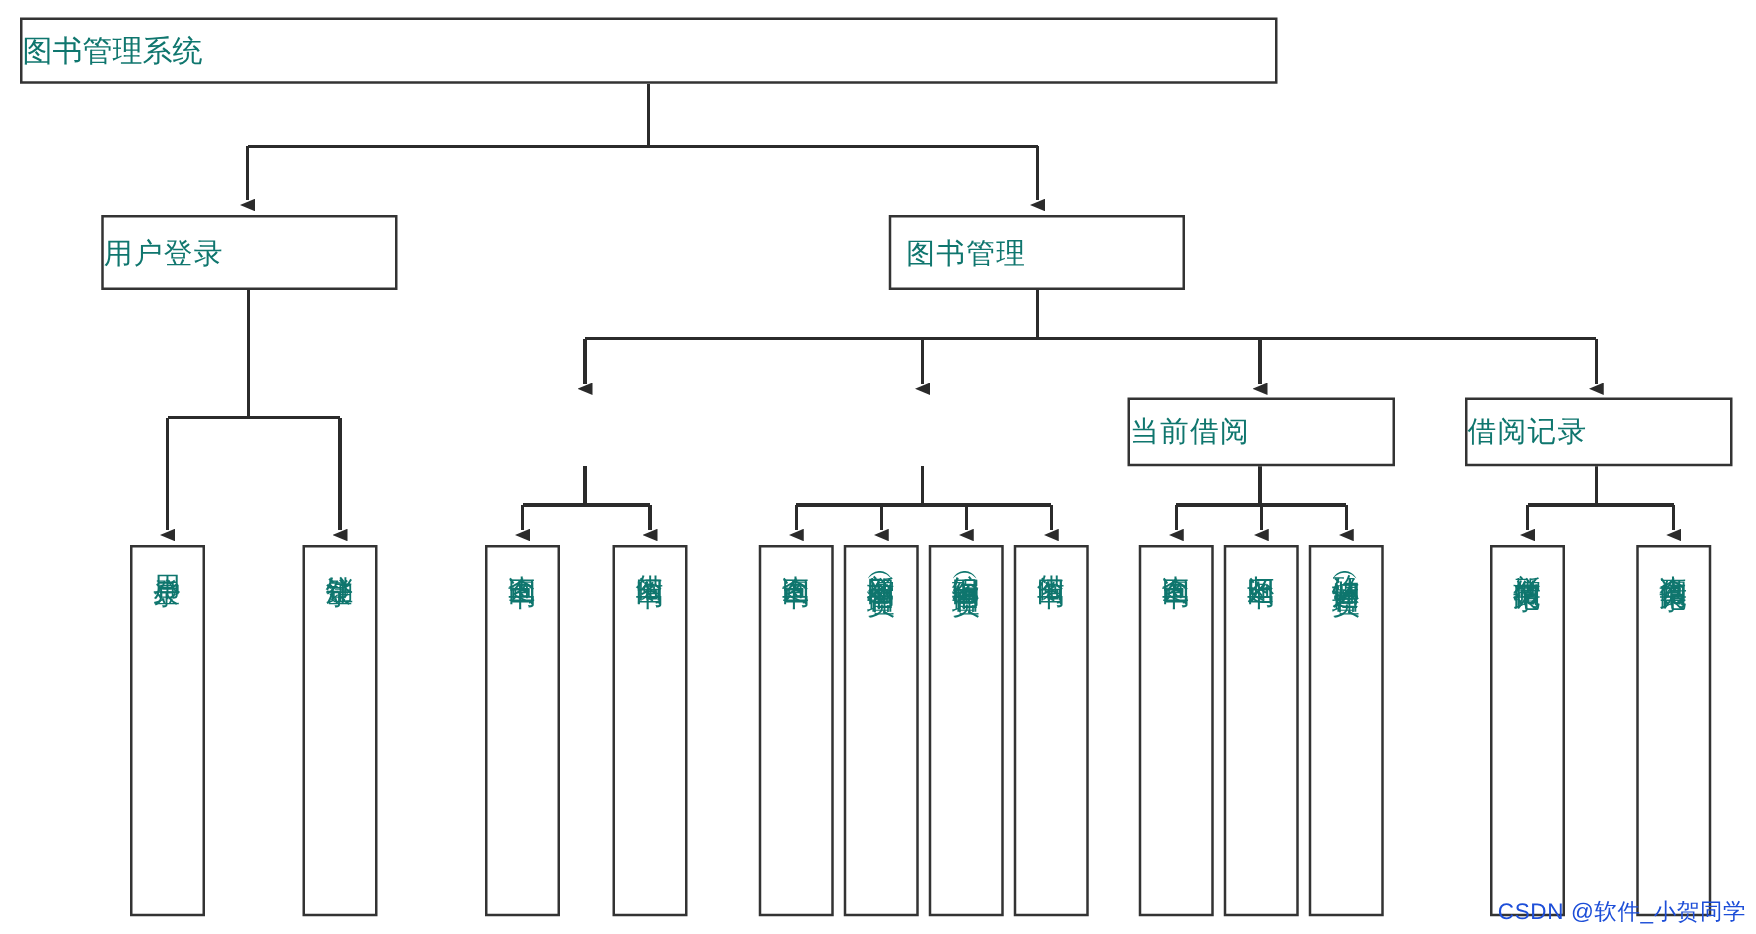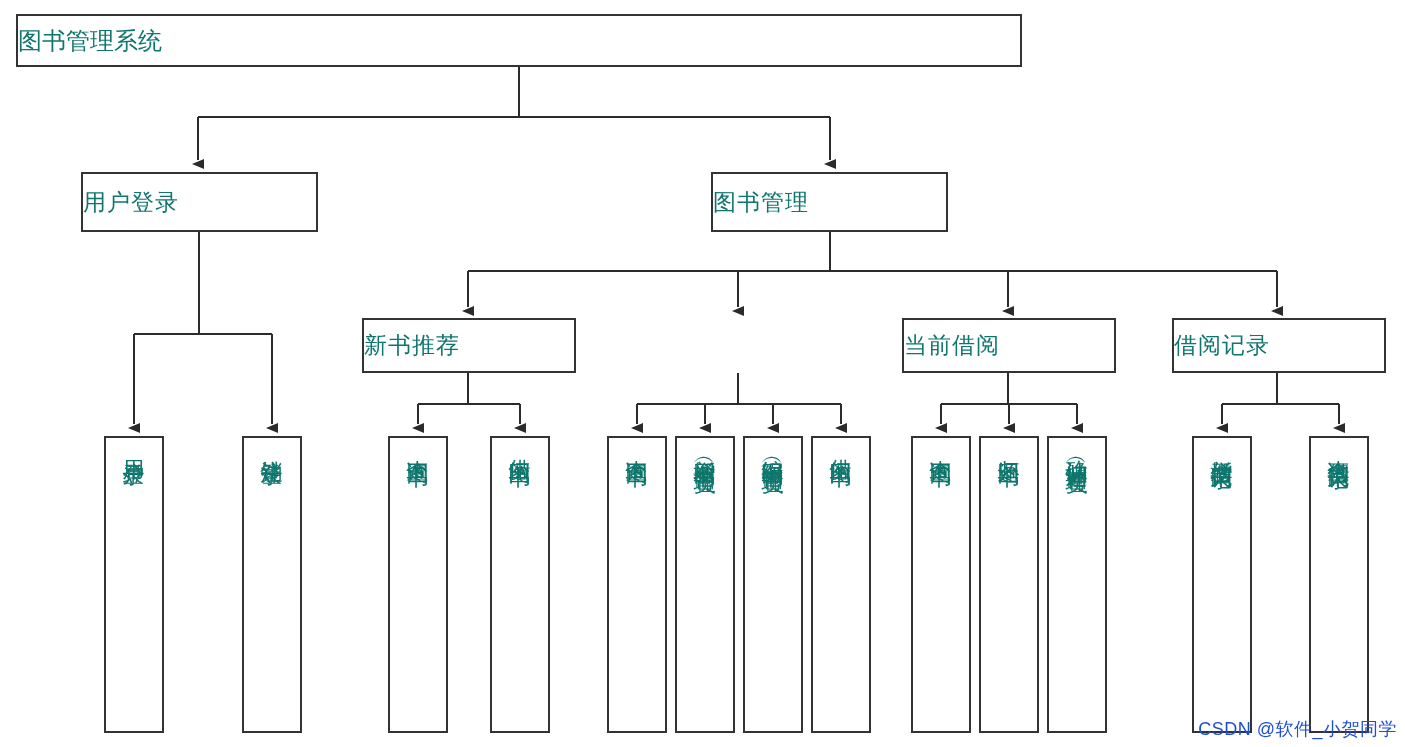--- a/index.html
+++ b/index.html
@@ -122,27 +122,24 @@
     </g>
   </svg>
 
   <div class="node root" style="left:16px; top:14px; width:1006px; height:53px;">
     <span>图书管理系统</span>
   </div>
 
   <div class="node h" style="left:81px; top:172px; width:237px; height:60px;">
     <span>用户登录</span>
   </div>
-  <div class="node h" style="left:711px; top:172px; width:237px; height:60px;">
+  <div class="node h" style="left:711px; top:172px; width:237px; height:60px;padding-left:12px;">
     <span>图书管理</span>
   </div>
 
-  <div class="node h" style="left:362px; top:318px; width:214px; height:55px;">
-    <span>新书推荐</span>
-  </div>
   <div class="node h" style="left:1172px; top:318px; width:214px; height:55px;">
     <span>借阅记录</span>
   </div>
   <div class="node h" style="left:902px; top:318px; width:214px; height:55px;">
     <span>当前借阅</span>
   </div>
 
   <div class="node v" style="left:104px; top:436px; width:60px; height:297px;">
     <span class="txt">用户登录</span>
   </div>

